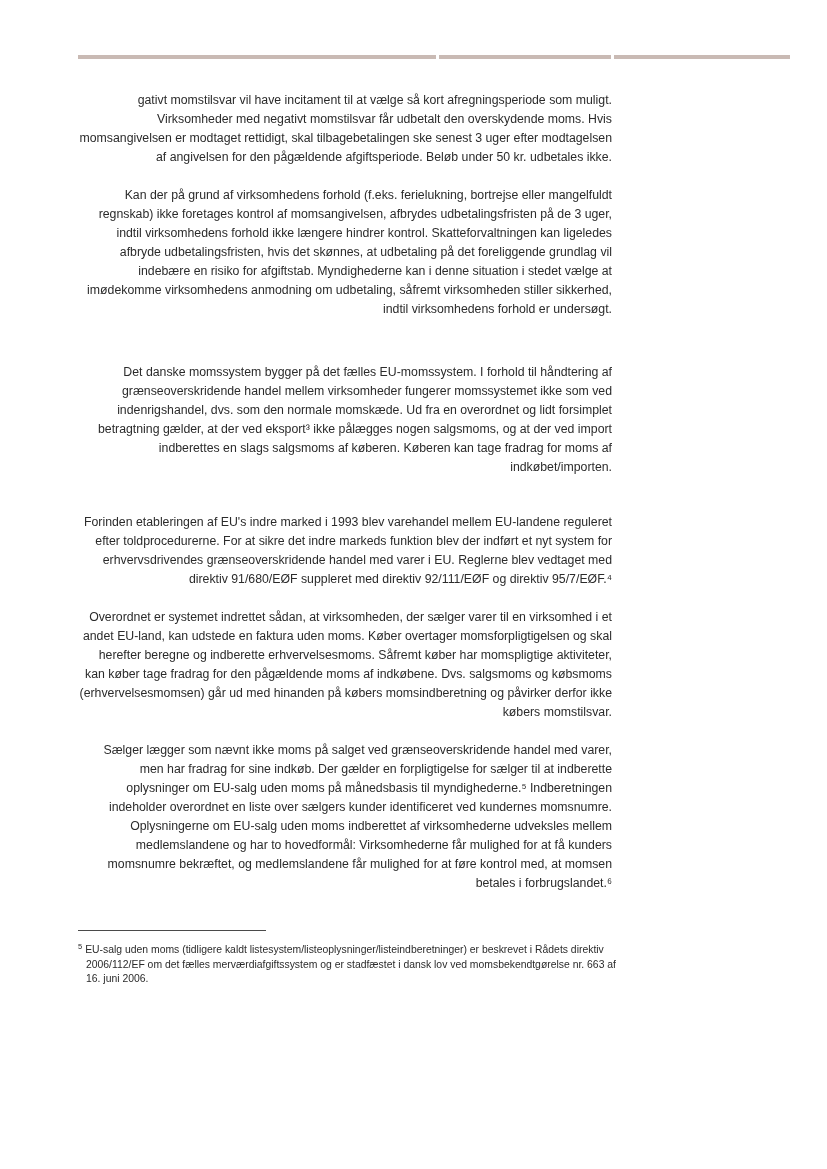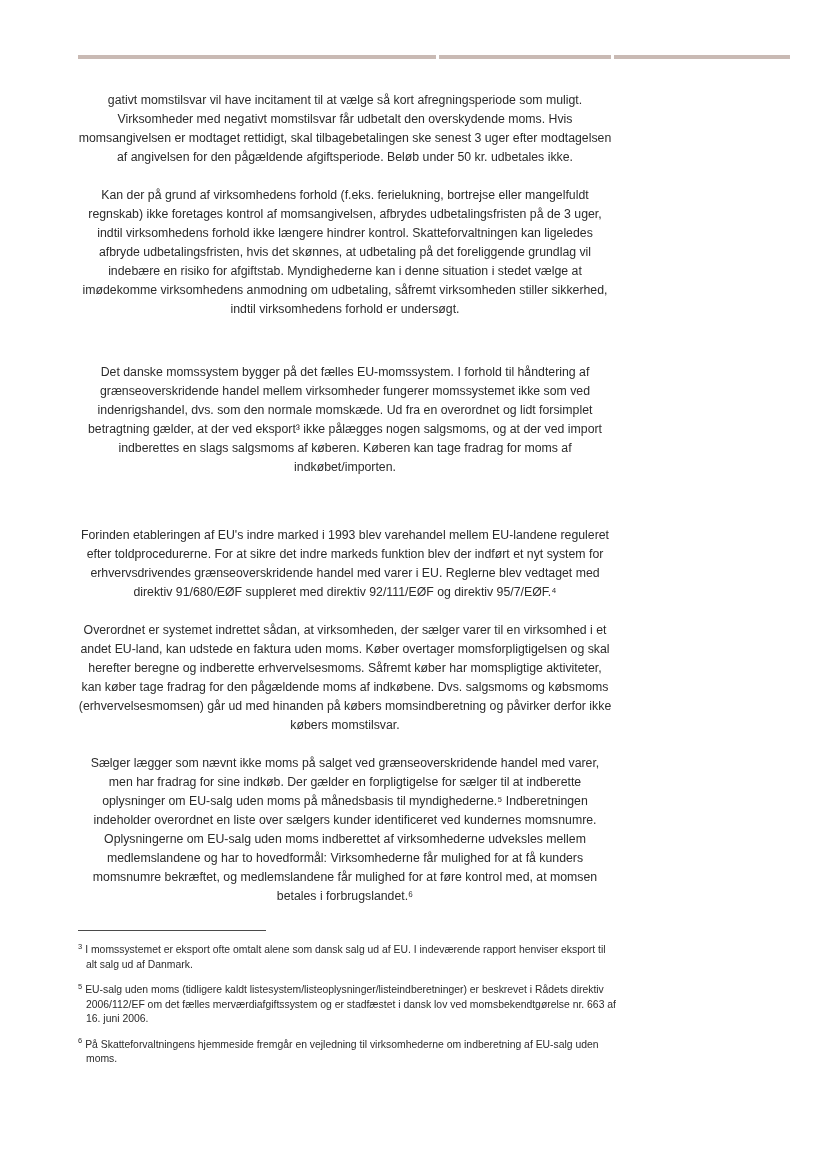--- a/index.html
+++ b/index.html
@@ -29,25 +29,25 @@
   .rule-seg.seg3 { width: 176px; }
 
   
   .body-text {
     position: absolute;
     top: 91px;
     left: 78px;
     width: 534px;
     font-size: 12.3px;
     line-height: 19px;
-    text-align: center;
+    text-align: right;
   }
   .para { margin-bottom: 19px; }
   .para.gap-section { margin-top: 44px; }
-  .para.gap-sub { margin-top: 49px; }
+  .para.gap-sub { margin-top: 36px; }
 
   
   .footnotes {
     position: absolute;
     top: 930px;
     left: 78px;
     width: 540px;
     font-size: 10.4px;
     line-height: 14.5px;
   }
@@ -84,27 +84,21 @@
     <p class="para">Kan der på grund af virksomhedens forhold (f.eks. ferielukning, bortrejse eller mangelfuldt regnskab) ikke foretages kontrol af momsangivelsen, afbrydes udbetalingsfristen på de 3 uger, indtil virksomhedens forhold ikke længere hindrer kontrol. Skatteforvaltningen kan ligeledes afbryde udbetalingsfristen, hvis det skønnes, at udbetaling på det foreliggende grundlag vil indebære en risiko for afgiftstab. Myndighederne kan i denne situation i stedet vælge at imødekomme virksomhedens anmodning om udbetaling, såfremt virksomheden stiller sikkerhed, indtil virksomhedens forhold er undersøgt.</p>
     <p class="para gap-section">Det danske momssystem bygger på det fælles EU-momssystem. I forhold til håndtering af grænseoverskridende handel mellem virksomheder fungerer momssystemet ikke som ved indenrigshandel, dvs. som den normale momskæde. Ud fra en overordnet og lidt forsimplet betragtning gælder, at der ved eksport³ ikke pålægges nogen salgsmoms, og at der ved import indberettes en slags salgsmoms af køberen. Køberen kan tage fradrag for moms af indkøbet/importen.</p>
     <p class="para gap-sub">Forinden etableringen af EU's indre marked i 1993 blev varehandel mellem EU-landene reguleret efter toldprocedurerne. For at sikre det indre markeds funktion blev der indført et nyt system for erhvervsdrivendes grænseoverskridende handel med varer i EU. Reglerne blev vedtaget med direktiv 91/680/EØF suppleret med direktiv 92/111/EØF og direktiv 95/7/EØF.⁴</p>
     <p class="para">Overordnet er systemet indrettet sådan, at virksomheden, der sælger varer til en virksomhed i et andet EU-land, kan udstede en faktura uden moms. Køber overtager momsforpligtigelsen og skal herefter beregne og indberette erhvervelsesmoms. Såfremt køber har momspligtige aktiviteter, kan køber tage fradrag for den pågældende moms af indkøbene. Dvs. salgsmoms og købsmoms (erhvervelsesmomsen) går ud med hinanden på købers momsindberetning og påvirker derfor ikke købers momstilsvar.</p>
     <p class="para">Sælger lægger som nævnt ikke moms på salget ved grænseoverskridende handel med varer, men har fradrag for sine indkøb. Der gælder en forpligtigelse for sælger til at indberette oplysninger om EU-salg uden moms på månedsbasis til myndighederne.⁵ Indberetningen indeholder overordnet en liste over sælgers kunder identificeret ved kundernes momsnumre. Oplysningerne om EU-salg uden moms indberettet af virksomhederne udveksles mellem medlemslandene og har to hovedformål: Virksomhederne får mulighed for at få kunders momsnumre bekræftet, og medlemslandene får mulighed for at føre kontrol med, at momsen betales i forbrugslandet.⁶</p>
   </main>
 
   <section class="footnotes">
     <div class="fn-rule"></div>
 
-    <div class="footnote">
-      <sup>3</sup><span>I momssystemet er eksport ofte omtalt alene som dansk salg ud af EU. I indeværende rapport henviser eksport til alt salg ud af Danmark.</span>
-    </div>
 
 
     <div class="footnote">
       <sup>5</sup><span>EU-salg uden moms (tidligere kaldt listesystem/listeoplysninger/listeindberetninger) er beskrevet i Rådets direktiv 2006/112/EF om det fælles merværdiafgiftssystem og er stadfæstet i dansk lov ved momsbekendtgørelse nr. 663 af 16. juni 2006.</span>
     </div>
 
-    <div class="footnote">
-      <sup>6</sup><span>På Skatteforvaltningens hjemmeside fremgår en vejledning til virksomhederne om indberetning af EU-salg uden moms.</span>
-    </div>
   </section>
 
 </div>
 
 </body></html>

